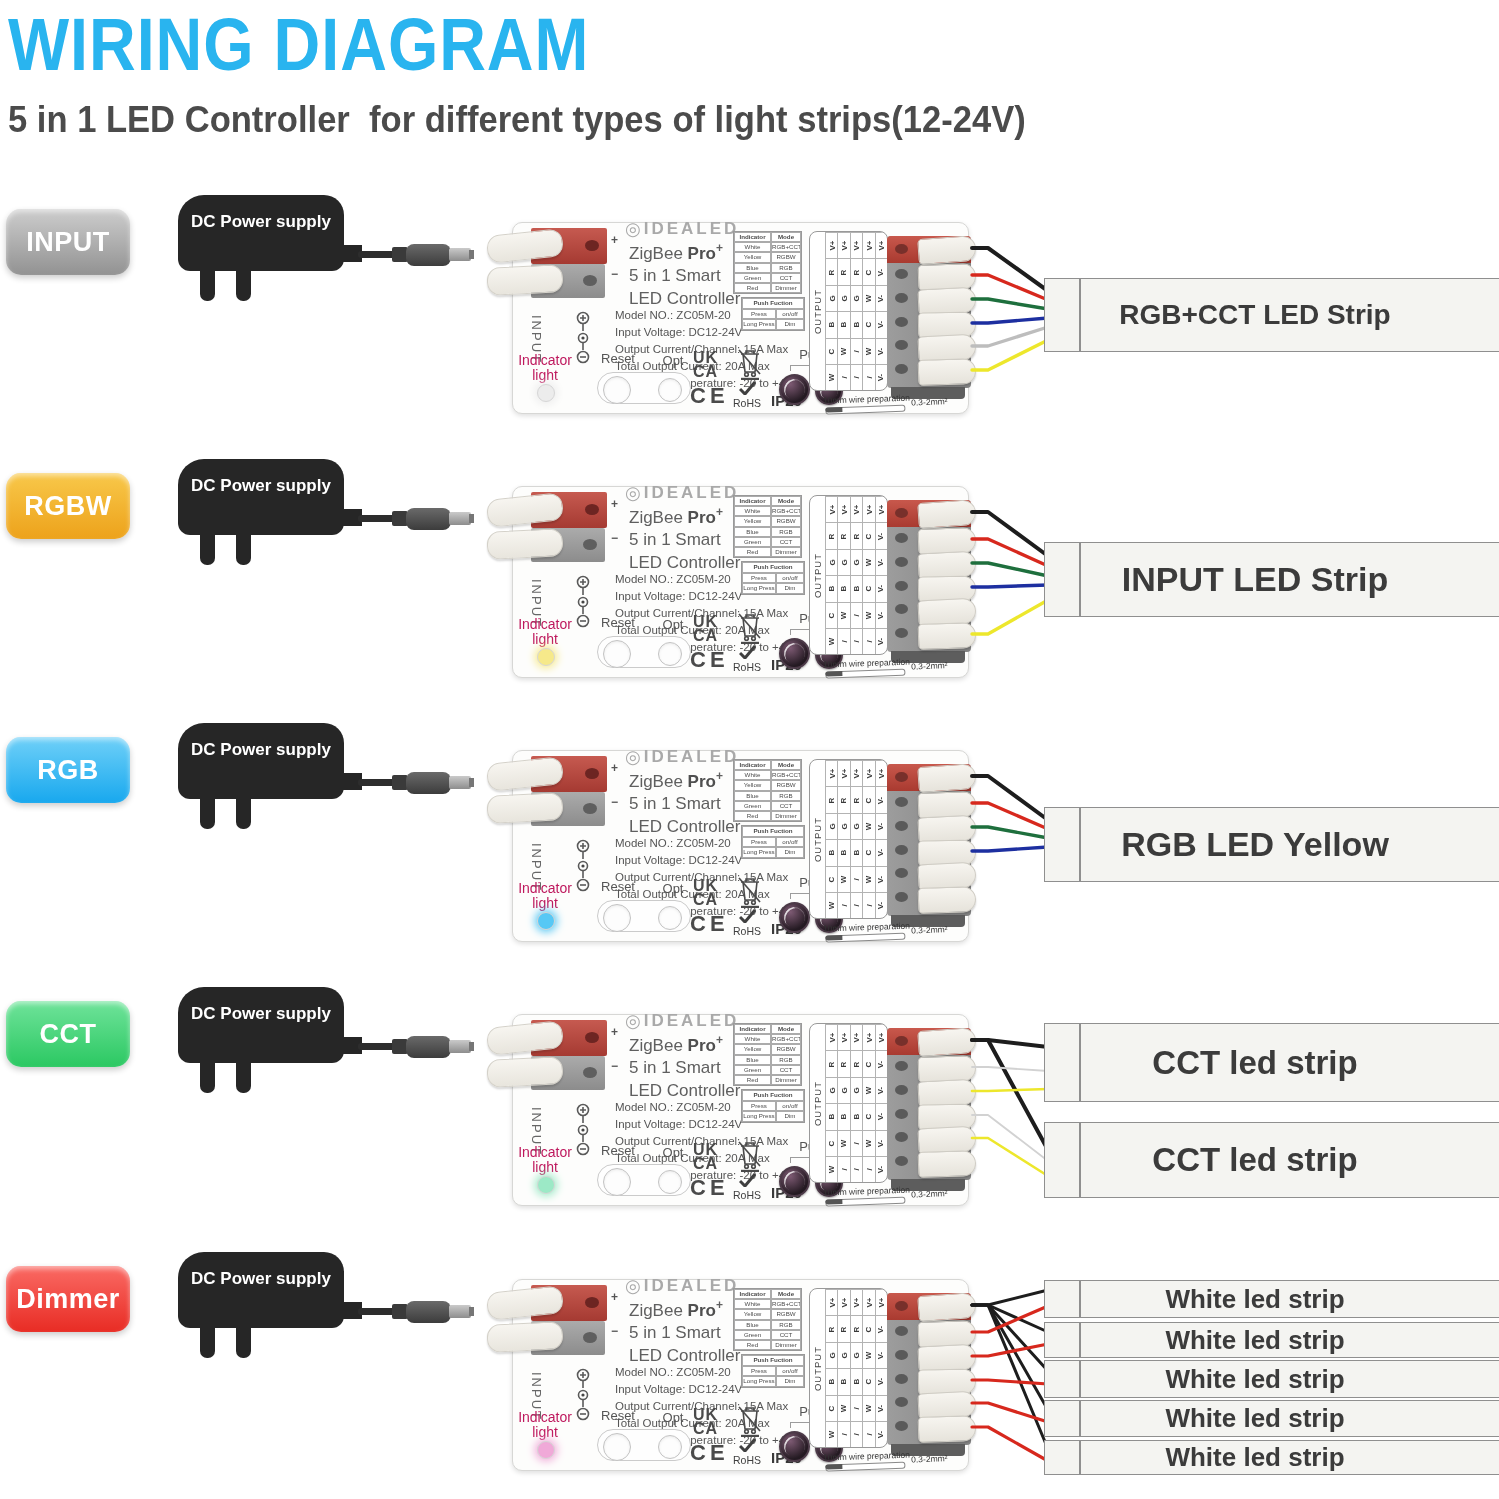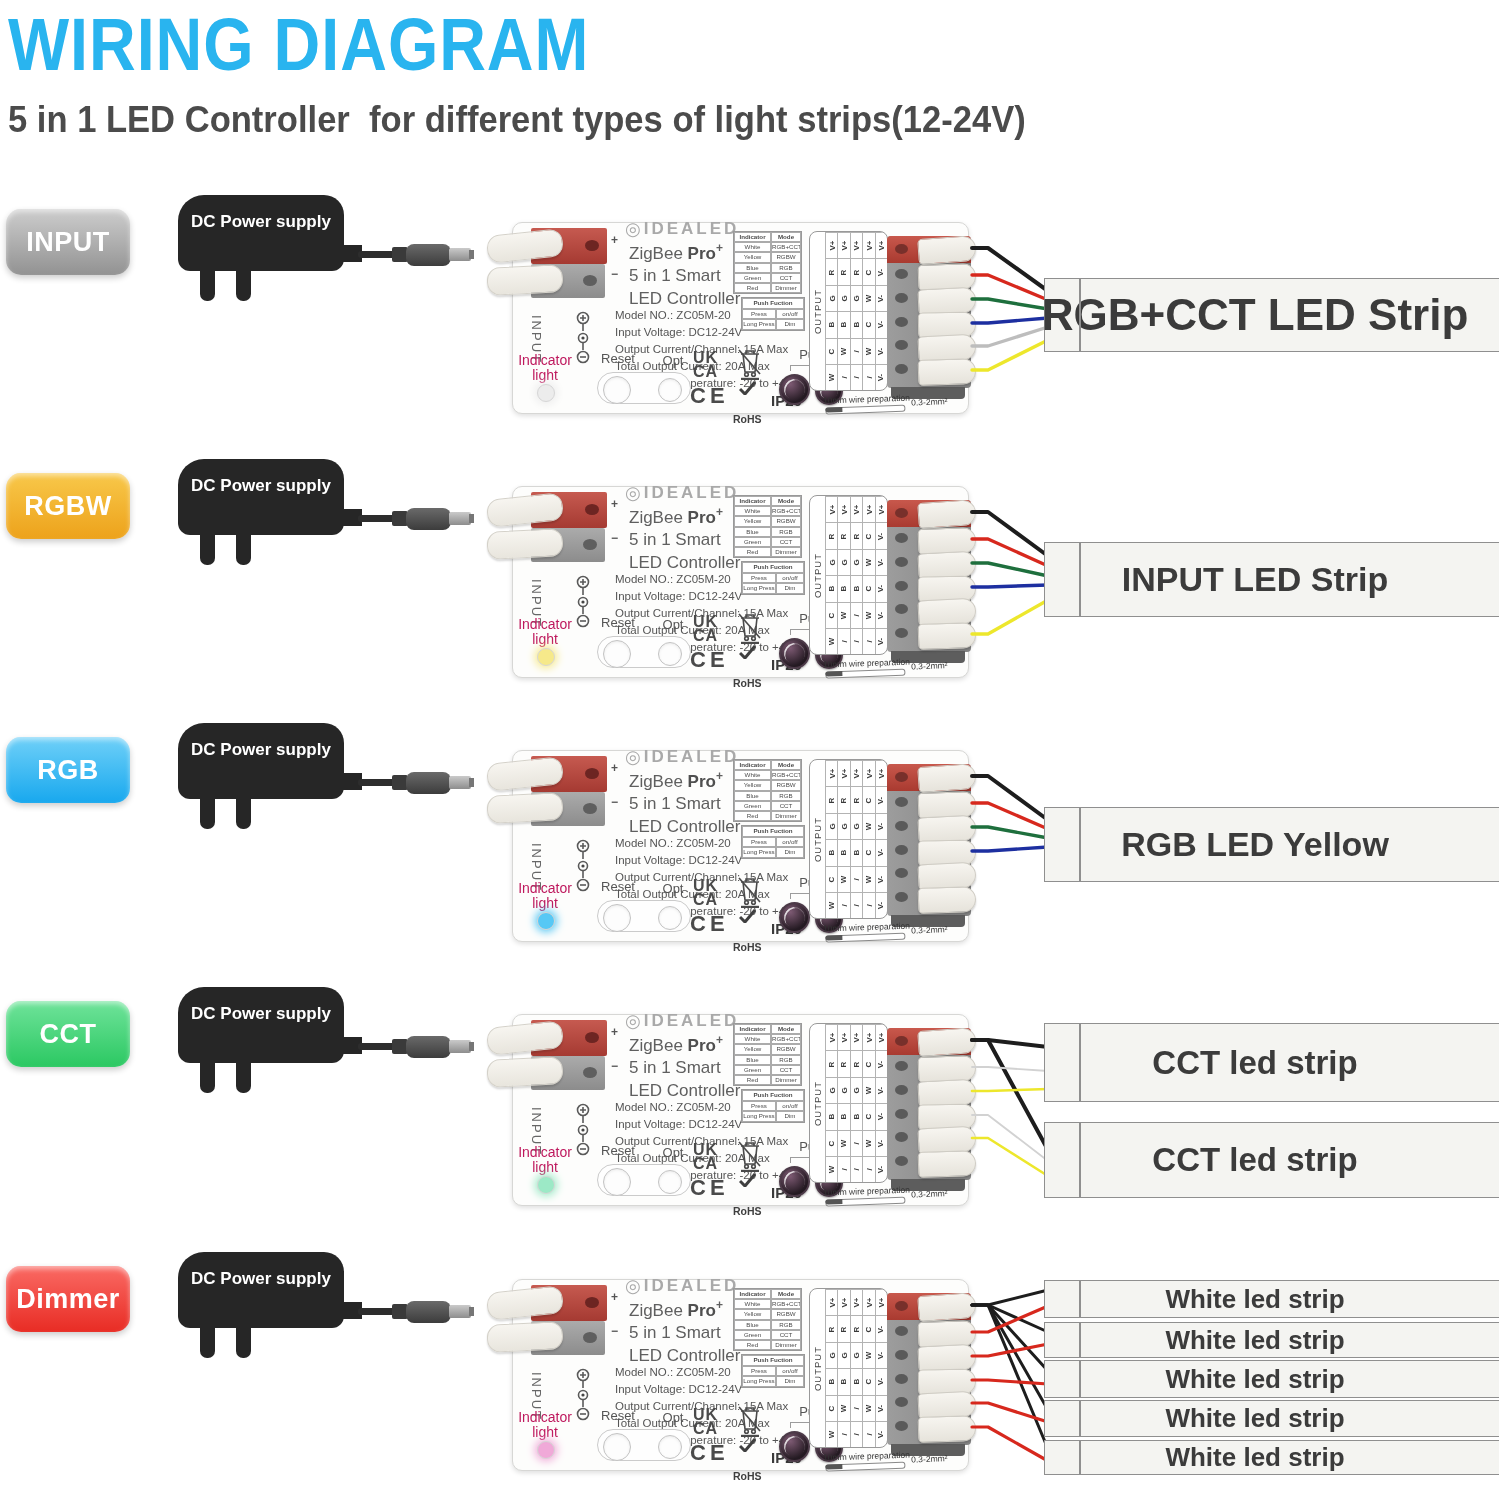--- a/index.html
+++ b/index.html
@@ -51,21 +51,21 @@
   .specs{position:absolute;font-size:11.5px;line-height:17px;color:#555;white-space:nowrap;}
   .vtext{position:absolute;writing-mode:vertical-rl;font-size:13px;letter-spacing:2px;color:#666;}
   .indlbl{position:absolute;width:84px;text-align:center;font-size:14px;line-height:14.5px;color:#be185d;}
   .led{position:absolute;width:16px;height:16px;border-radius:50%;border:1px solid #d6d6d6;}
   .btnlbl{position:absolute;font-size:13px;color:#555;text-align:center;}
   .pill{position:absolute;width:92px;height:30px;border:1.5px solid #cbcbcb;border-radius:16px;background:#fefefe;}
   .rbtn{position:absolute;border-radius:50%;background:#fdfdfd;border:1.5px solid #c3c3c3;
         box-shadow:inset 0 1px 3px rgba(0,0,0,.08);}
   .ukca{position:absolute;font-size:16px;font-weight:bold;line-height:13.5px;color:#4a4a4a;letter-spacing:1px;}
   .ce{position:absolute;font-size:22px;font-weight:bold;letter-spacing:4px;color:#4a4a4a;}
-  .rohs{position:absolute;font-size:10.5px;font-weight:bold;color:#3f3f3f;margin-top:16px;}
+  .rohs{position:absolute;font-size:10.5px;font-weight:normal;color:#3f3f3f;}
   .ip{position:absolute;font-size:15px;font-weight:bold;color:#3b3b3b;}
   .bracket{position:absolute;width:50px;height:5px;border-top:1.5px solid #9c9c9c;
            border-left:1.5px solid #9c9c9c;border-right:1.5px solid #9c9c9c;}
   .pbtn{position:absolute;border-radius:50%;border:2px solid #4c3a48;
         background:radial-gradient(circle at 35% 30%,#7d5a73,#241a22 70%);
         box-shadow:0 1px 2px rgba(0,0,0,.35);}
   .pbtn::before{content:'';position:absolute;inset:3px;border-radius:50%;
         border-left:2px solid rgba(255,255,255,.8);border-top:1px solid rgba(255,255,255,.25);
         transform:rotate(35deg);}
 
@@ -1371,21 +1371,21 @@
       <div class="wgfx">
             <i></i>
           </div>
       <span class="wg">0.3-2mm²</span>
     </div>
   </div>
 </section>
 </div>
 <div id="strips">
     <div class="strip" style="top: 278px; height: 74px;">
-      <span style="font-size: 44px;">RGB+CCT LED Strip</span>
+      <span style="font-size: 28px;">RGB+CCT LED Strip</span>
     </div>
     <div class="strip" style="top: 542px; height: 75px;">
       <span style="font-size: 34px;">INPUT LED Strip</span>
     </div>
     <div class="strip" style="top: 807px; height: 75px;">
       <span style="font-size: 34px;">RGB LED Yellow</span>
     </div>
     <div class="strip" style="top: 1023px; height: 79px;">
       <span style="font-size: 33px;">CCT led strip</span>
     </div>

